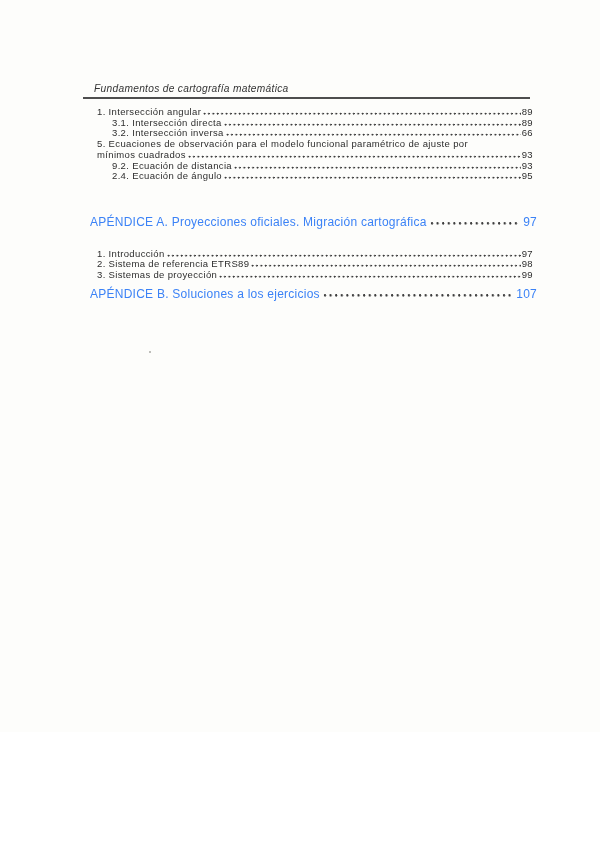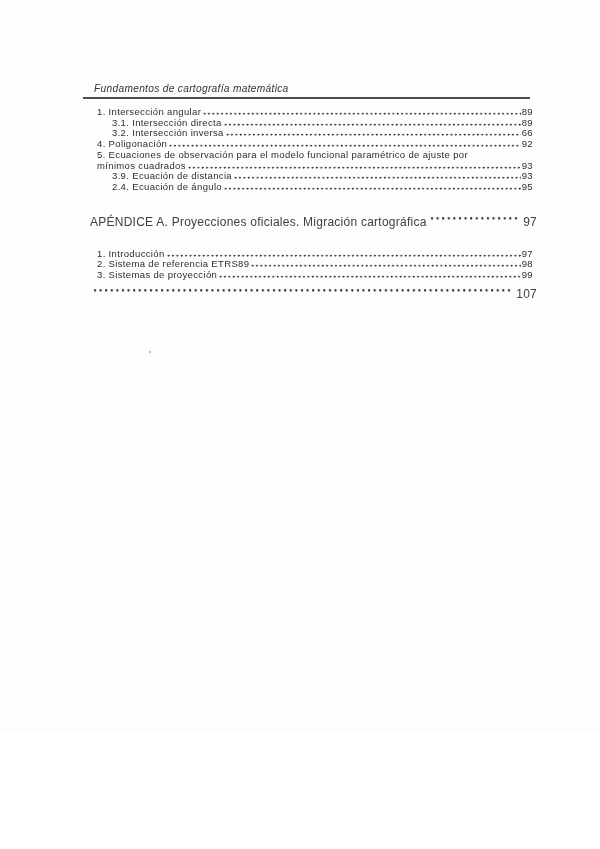--- a/index.html
+++ b/index.html
@@ -63,25 +63,25 @@
   .toc {
     position: absolute;
     top: 107px;
     left: 97px;
     width: 436px;
   }
 
   
   .bigrow {
     display: flex;
-    align-items: flex-start;
+    align-items: center;
     font-size: 12px;
     line-height: 14px;
     letter-spacing: 0.25px;
-    color: #404040;
+    color: #3b82f6;
   }
   .bigrow .t  { white-space: nowrap; }
   .bigrow .pg { white-space: nowrap; }
   .big-leader {
     flex: 1 1 auto;
     min-width: 8px;
     height: 5px;
     margin: 0 5px 0 3px;
     background-image: radial-gradient(circle at 2px 3.4px, #3d3d3d 1px, rgba(0,0,0,0) 1.4px);
     background-size: 5.6px 5px;
@@ -130,38 +130,33 @@
       <span class="leader"></span>
       <span class="pg">89</span>
     </div>
 
     <div class="row l2">
       <span class="t">3.2. Intersección inversa</span>
       <span class="leader"></span>
       <span class="pg">66</span>
     </div>
 
-    <div class="row l1">
-      <span class="t">4. Poligonación</span>
-      <span class="leader"></span>
-      <span class="pg">92</span>
-    </div>
 
     <div class="row l1">
       <span class="t">5. Ecuaciones de observación para el modelo funcional paramétrico de ajuste por</span>
     </div>
 
     <div class="row l1">
       <span class="t">mínimos cuadrados</span>
       <span class="leader"></span>
       <span class="pg">93</span>
     </div>
 
     <div class="row l2">
-      <span class="t">3.9. Ecuación de distancia</span>
+      <span class="t">9.2. Ecuación de distancia</span>
       <span class="leader"></span>
       <span class="pg">93</span>
     </div>
 
 
     <div class="row l2">
       <span class="t">2.4. Ecuación de ángulo</span>
       <span class="leader"></span>
       <span class="pg">95</span>
     </div>
@@ -188,20 +183,21 @@
       <div class="row">
         <span class="t">3. Sistemas de proyección</span>
         <span class="leader"></span>
         <span class="pg">99</span>
       </div>
     </div>
   </div>
 
   <div class="appendix-b">
     <div class="bigrow">
+      <span class="t">APÉNDICE B. Soluciones a los ejercicios</span>
       <span class="big-leader"></span>
       <span class="pg">107</span>
     </div>
   </div>
 
 
   <div class="speck"></div>
 
 </div>
 

